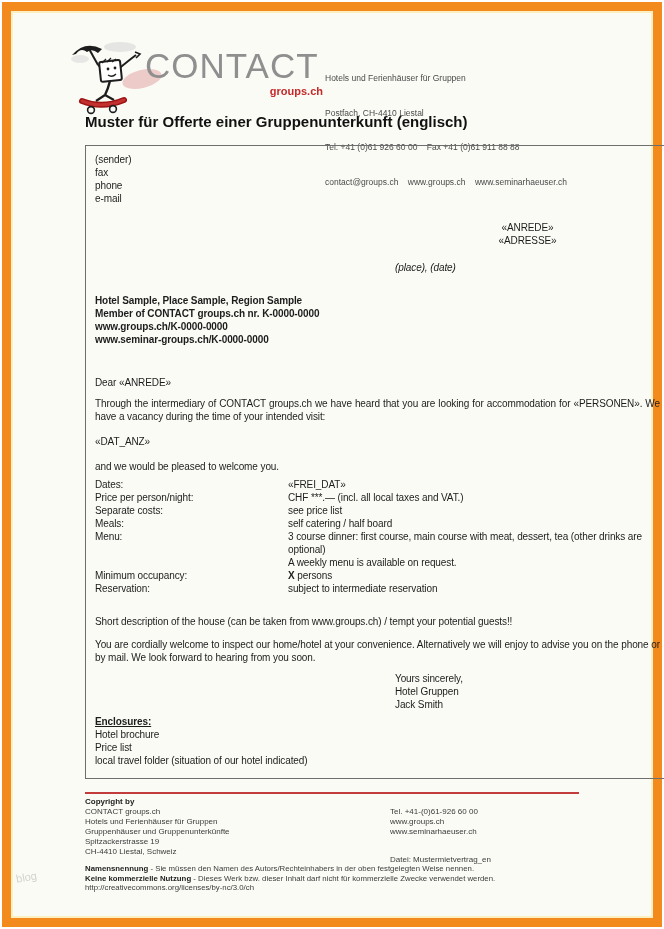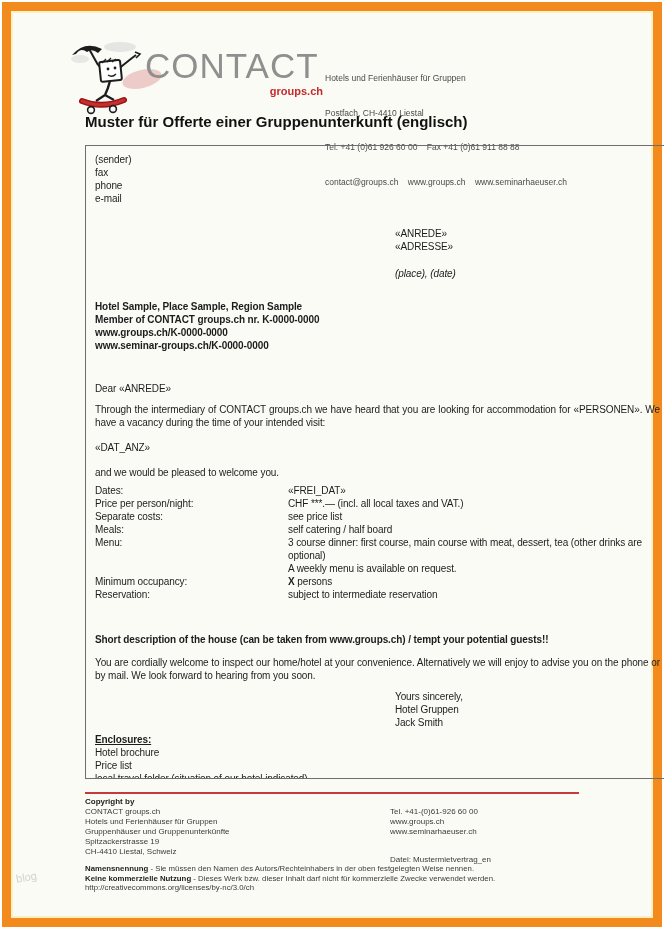--- a/index.html
+++ b/index.html
@@ -40,32 +40,32 @@
     font-size:15px;font-weight:bold;color:#111;}
   
   .letter-box{
     position:absolute;left:72px;top:132px;width:585px;height:634px;
     border:1px solid #6e6e6e;
     padding:5px 9px;
     font-size:10px;line-height:13px;letter-spacing:-0.1px;color:#1c1c1c;
     overflow:hidden;
   }
   .sender{margin-top:2px;}
-  .recipient{margin-left:300px;margin-top:22px;}
+  .recipient{margin-left:300px;margin-top:16px;text-align:center;}
   .place-date{margin-left:300px;margin-top:14px;font-style:italic;}
   .hotel-block{margin-top:20px;font-weight:bold;}
   .salutation{margin-top:30px;}
   .intro{margin-top:8px;text-align:justify;}
   .dat-anz{margin-top:12px;}
   .welcome{margin-top:12px;}
   .details{margin-top:5px;}
   .detail-row{display:flex;}
   .detail-label{width:193px;flex:none;}
   .detail-value{flex:1;white-space:pre-line;}
-  .short-desc{margin-top:32px;font-weight:bold;text-align:justify;}
+  .short-desc{margin-top:20px;font-weight:normal;text-align:justify;}
   .closing-par{margin-top:10px;text-align:justify;}
   .signoff{margin-left:300px;margin-top:8px;}
   .enclosures{margin-top:4px;}
   .enclosures-heading{font-weight:bold;text-decoration:underline;}
   
   .footer-rule{position:absolute;left:72px;top:779px;width:494px;height:2px;background:var(--rule-red);}
   .footer{position:absolute;left:72px;top:784px;width:494px;
     font-size:8px;line-height:10px;color:#3a3a3a;}
   .footer-left .heading{font-weight:bold;color:#222;}
   .footer-right{position:absolute;left:305px;top:10px;}

